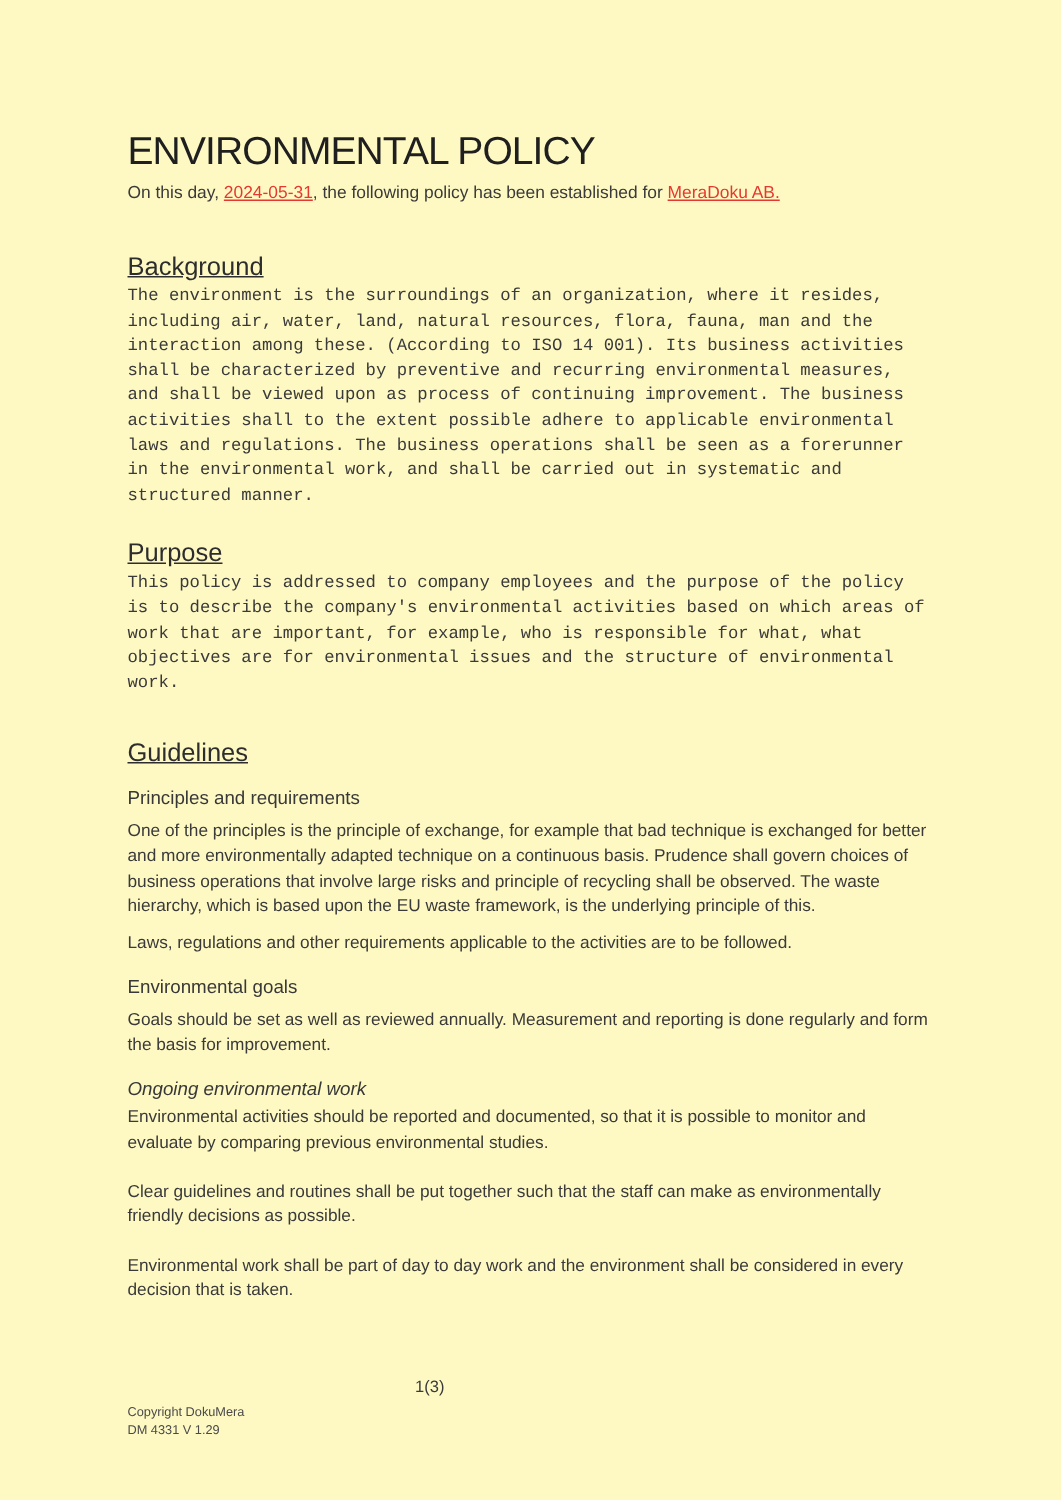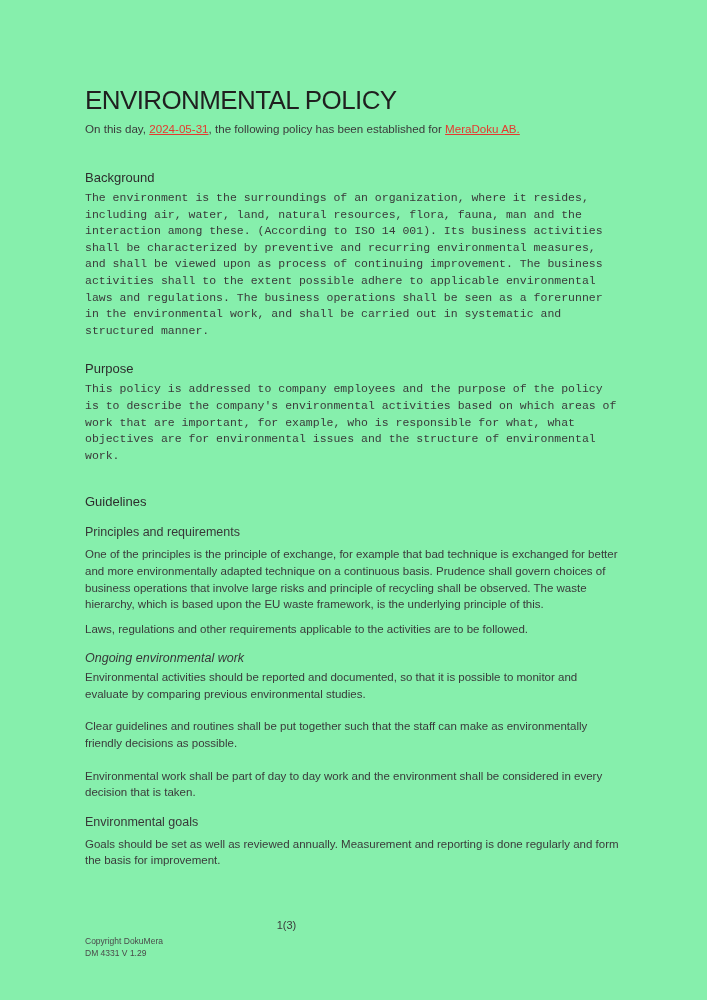--- a/index.html
+++ b/index.html
@@ -9,21 +9,21 @@
     height: 1000px;
     font-family: "Liberation Sans", sans-serif;
     color: #3a3a3a;
     position: relative;
     overflow: hidden;
   }
   .page {
     position: relative;
     width: 707px;
     height: 1000px;
-    background: #86efac;
+    background: #fef9c3;
   }
   .content {
     position: absolute;
     left: 85px;
     top: 0;
     width: 538px;
   }
   .doc-title {
     padding-top: 84px;
     font-size: 26px;
@@ -34,24 +34,25 @@
     white-space: nowrap;
   }
   .intro-line {
     margin-top: 4px;
     font-size: 11.6px;
     line-height: 17px;
     color: #3a3a3a;
   }
   .red { color: #e5392f; text-decoration: underline; }
   h2.section-heading {
-    font-size: 13px;
+    font-size: 17px;
     line-height: 20px;
     font-weight: 400;
     color: #2d2d2d;
+    text-decoration: underline;
   }
   h2.bg-heading { margin-top: 31px; }
   h2.purpose-heading { margin-top: 20px; }
   h2.guidelines-heading { margin-top: 28px; }
   h3.sub-heading {
     font-size: 12.5px;
     line-height: 16px;
     font-weight: 400;
     color: #383838;
   }
@@ -111,29 +112,29 @@
     <section>
       <h2 class="section-heading guidelines-heading">Guidelines</h2>
 
       <div>
         <h3 class="sub-heading h3-principles">Principles and requirements</h3>
         <p class="para sub-first-para">One of the principles is the principle of exchange, for example that bad technique is exchanged for better and more environmentally adapted technique on a continuous basis. Prudence shall govern choices of business operations that involve large risks and principle of recycling shall be observed. The waste hierarchy, which is based upon the EU waste framework, is the underlying principle of this.</p>
         <p class="para para-laws">Laws, regulations and other requirements applicable to the activities are to be followed.</p>
       </div>
 
       <div>
+        <h3 class="sub-heading h3-goals">Environmental goals</h3>
+        <p class="para sub-first-para">Goals should be set as well as reviewed annually. Measurement and reporting is done regularly and form the basis for improvement.</p>
+      </div>
+
+      <div>
         <h3 class="sub-heading h3-ongoing">Ongoing environmental work</h3>
         <p class="para ongoing-p1">Environmental activities should be reported and documented, so that it is possible to monitor and evaluate by comparing previous environmental studies.</p>
         <p class="para ongoing-p2">Clear guidelines and routines shall be put together such that the staff can make as environmentally friendly decisions as possible.</p>
         <p class="para ongoing-p3">Environmental work shall be part of day to day work and the environment shall be considered in every decision that is taken.</p>
-      </div>
-
-      <div>
-        <h3 class="sub-heading h3-goals">Environmental goals</h3>
-        <p class="para sub-first-para">Goals should be set as well as reviewed annually. Measurement and reporting is done regularly and form the basis for improvement.</p>
       </div>
     </section>
 
   </div>
 
   <div class="page-number">1(3)</div>
 
   <div class="copyright-block">
     <div>Copyright DokuMera</div>
     <div>DM 4331 V 1.29</div>

